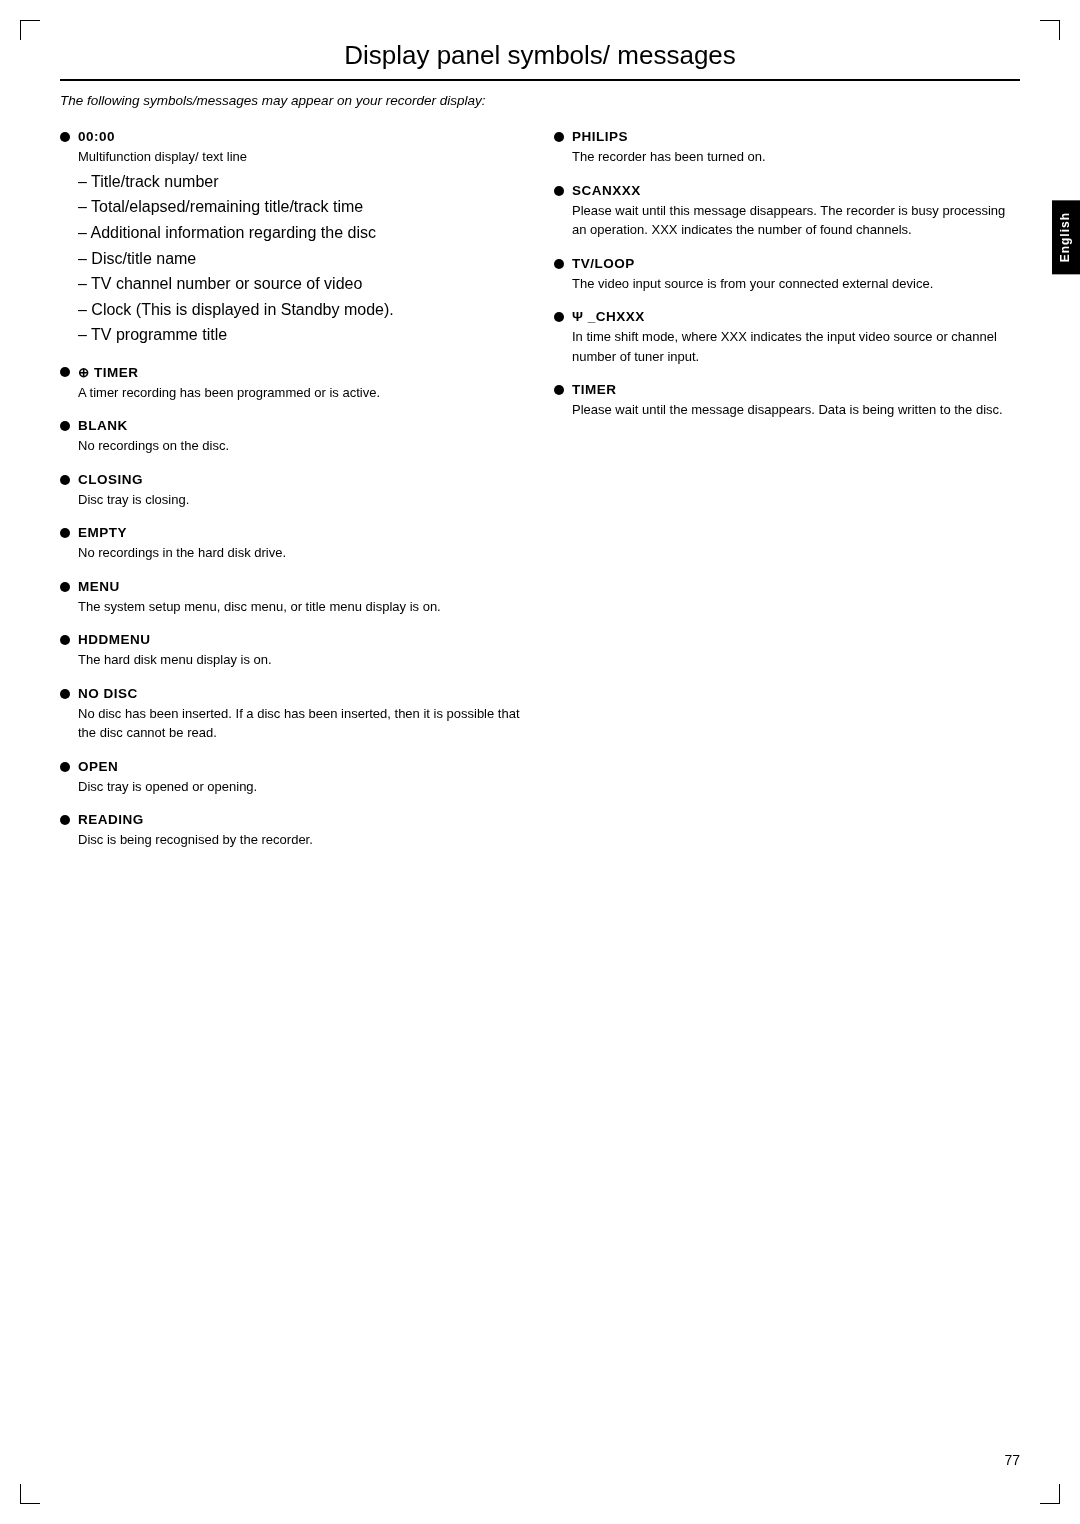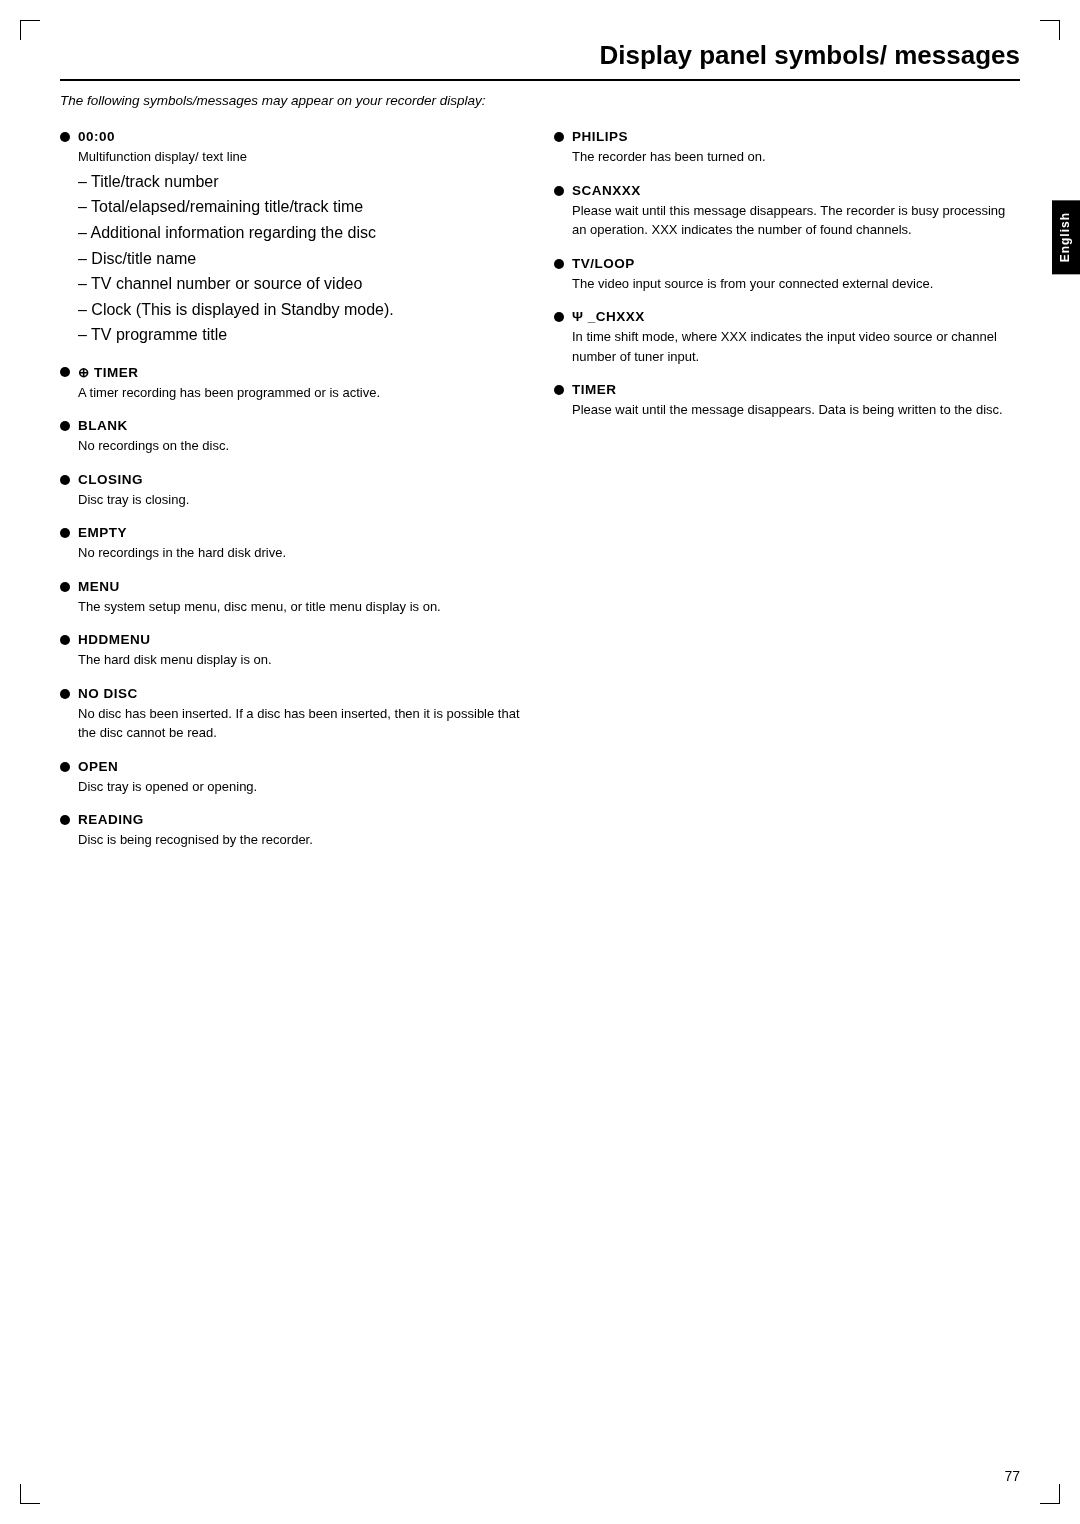--- a/index.html
+++ b/index.html
@@ -46,23 +46,23 @@
       font-weight: bold;
       writing-mode: vertical-rl;
       text-orientation: mixed;
       transform: rotate(180deg);
       padding: 12px 6px;
       letter-spacing: 1px;
     }
 
     
     .page-title {
-      text-align: right;
+      text-align: center;
       font-size: 26px;
-      font-weight: bold;
+      font-weight: normal;
       margin-bottom: 10px;
       padding-bottom: 8px;
       border-bottom: 2px solid #000;
     }
 
     
     .content {
       display: flex;
       gap: 28px;
       margin-top: 18px;
@@ -132,21 +132,21 @@
       line-height: 1.6;
     }
 
     .sub-list li::before {
       content: "– ";
     }
 
     
     .page-number {
       position: absolute;
-      bottom: 40px;
+      bottom: 56px;
       right: 60px;
       font-size: 14px;
     }
   </style>
 </head>
 <body>
 
 <div class="page">
 
   <div class="corner-mark corner-tl"></div>

